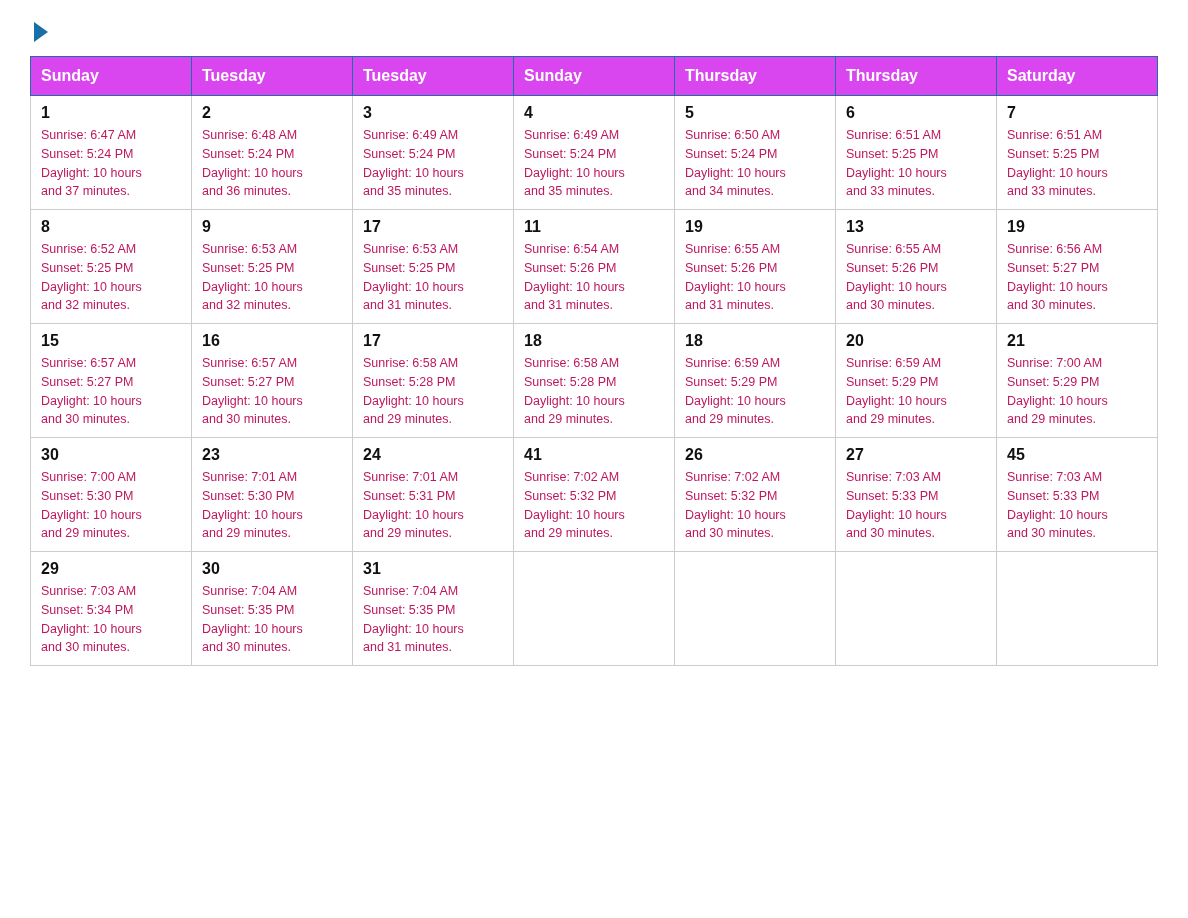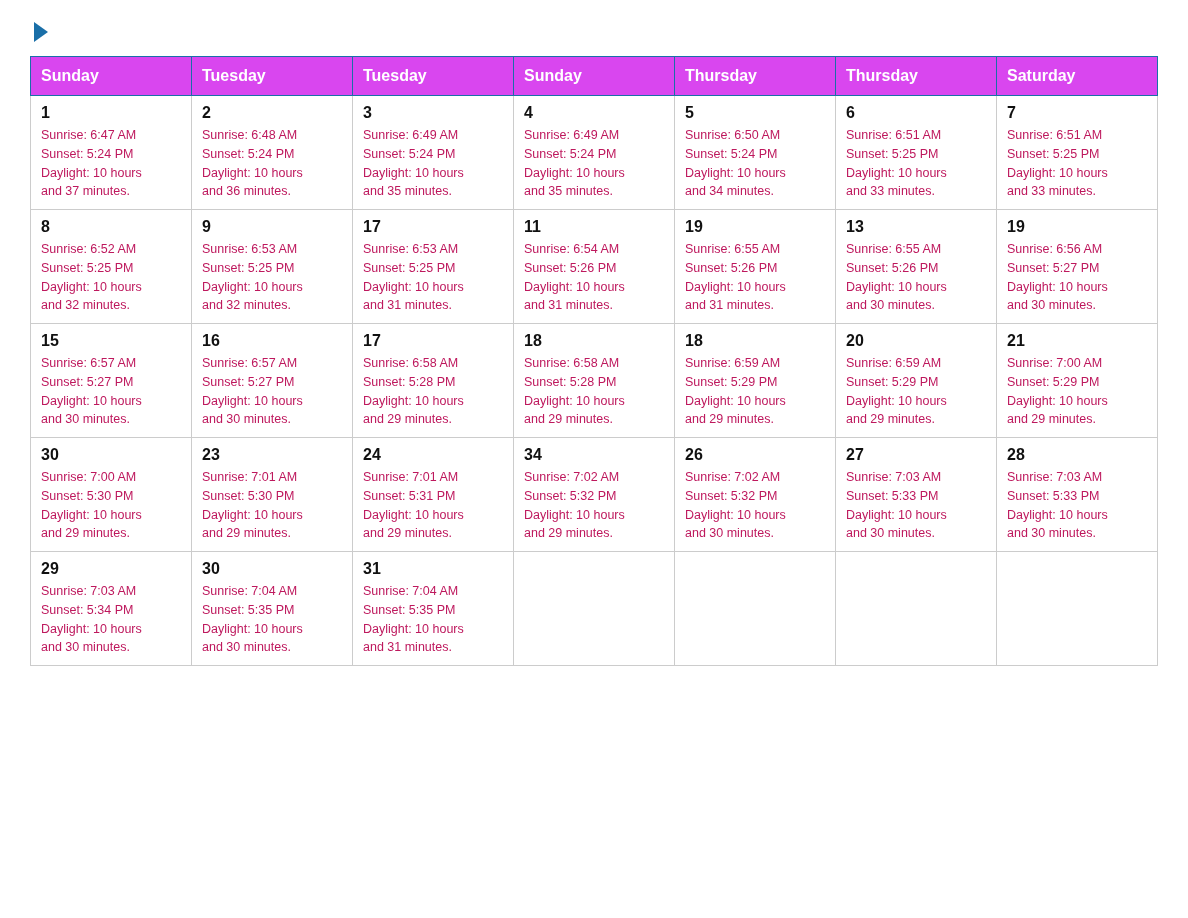--- a/index.html
+++ b/index.html
@@ -346,21 +346,21 @@
         <td>
           <div class="day-number">24</div>
         <div class="day-info">
           Sunrise: 7:01 AM<br>
           Sunset: 5:31 PM<br>
           Daylight: 10 hours<br>
           and 29 minutes.
         </div>
         </td>
         <td>
-          <div class="day-number">34</div>
+          <div class="day-number">41</div>
         <div class="day-info">
           Sunrise: 7:02 AM<br>
           Sunset: 5:32 PM<br>
           Daylight: 10 hours<br>
           and 29 minutes.
         </div>
         </td>
         <td>
           <div class="day-number">26</div>
         <div class="day-info">
@@ -373,21 +373,21 @@
         <td>
           <div class="day-number">27</div>
         <div class="day-info">
           Sunrise: 7:03 AM<br>
           Sunset: 5:33 PM<br>
           Daylight: 10 hours<br>
           and 30 minutes.
         </div>
         </td>
         <td>
-          <div class="day-number">28</div>
+          <div class="day-number">45</div>
         <div class="day-info">
           Sunrise: 7:03 AM<br>
           Sunset: 5:33 PM<br>
           Daylight: 10 hours<br>
           and 30 minutes.
         </div>
         </td>
       </tr>
       <tr>
         <td>

